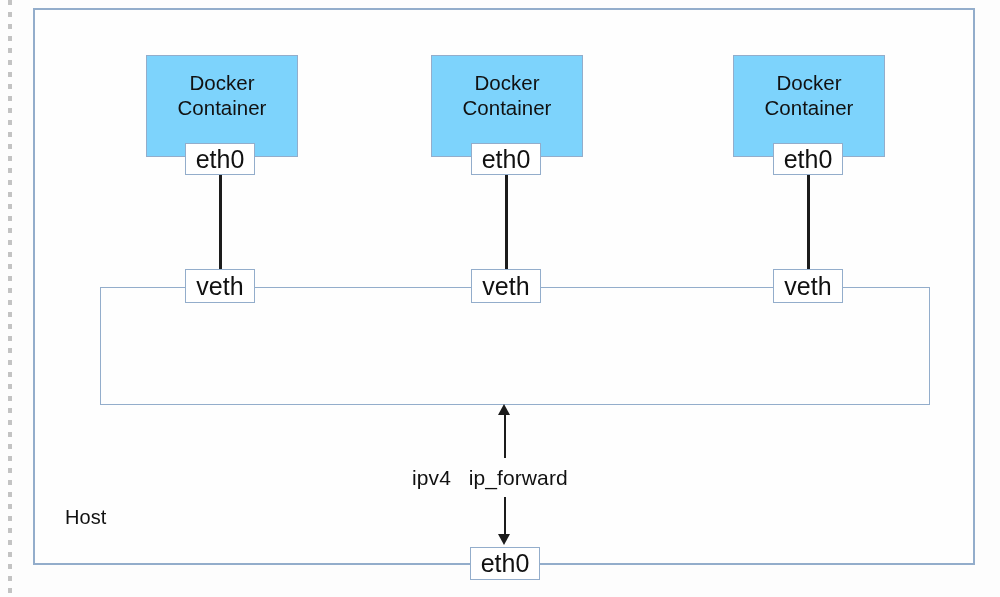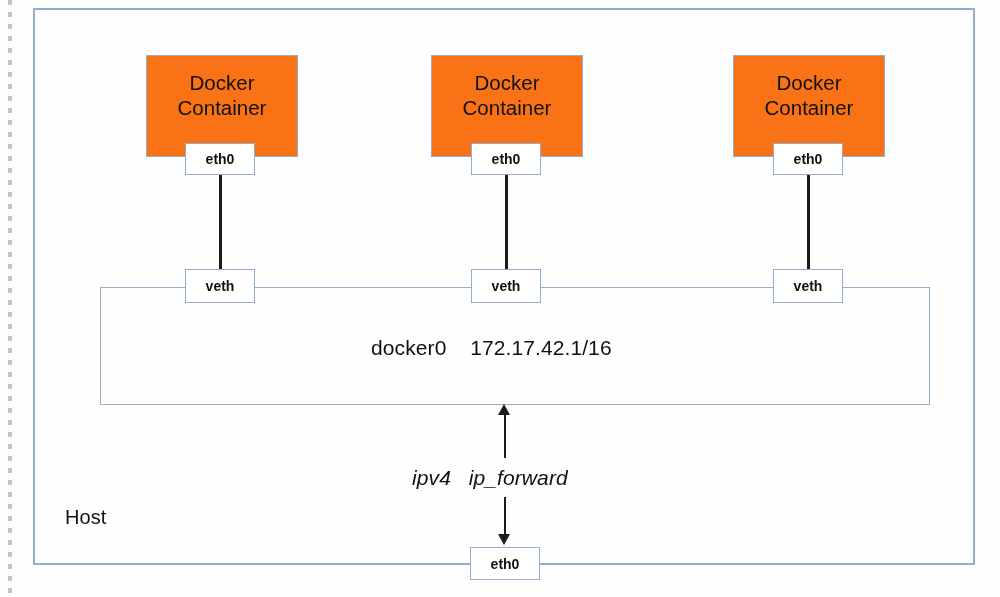--- a/index.html
+++ b/index.html
@@ -30,21 +30,21 @@
       to bottom,
       #c3c3c3 0px, #c3c3c3 5px,
       rgba(255,255,255,0) 5px, rgba(255,255,255,0) 12px
     );
   }
 
   
   .box {
     position: absolute;
     box-sizing: border-box;
-    background: #f97316;
+    background: #7dd3fc;
     border: 1.6px solid #93adcb;
   }
   .host-box {
     border: 2px solid #93adcb;
     background: #fefefe;
   }
   .container-box {
     border: 1.6px solid #93adcb;
   }
   .bridge-box {
@@ -72,33 +72,31 @@
     left: 0;
     right: 0;
     top: 14px;
     text-align: center;
     font-size: 20.5px;
     line-height: 25px;
     color: #111111;
     white-space: pre-line;
   }
   .iface-text {
-    font-size: 14px;
+    font-size: 25px;
     color: #111111;
     line-height: 1;
-    font-weight: bold;
   }
   .bridge-label {
     font-size: 21px;
     color: #111111;
   }
   .forward-label {
     font-size: 21px;
     color: #111111;
-    font-style: italic;
   }
   .host-label {
     font-size: 20px;
     color: #111111;
     text-align: center;
   }
 
   
   .vline {
     position: absolute;
@@ -135,21 +133,20 @@
 <div id="canvas">
 
   <div class="page-edge-dots"></div>
 
   <div class="box host-box" style="left:33px; top:8px; width:942px; height:557px;"></div>
 
   <div class="label host-label" style="left:65px; top:506px;">Host</div>
 
   <div class="box bridge-box" style="left:100px; top:287px; width:830px; height:118px;"></div>
 
-  <div class="label bridge-label" style="left:371px; top:336px;">docker0    172.17.42.1/16</div>
 
   <div class="box container-box" style="left:146px; top:55px; width:152px; height:102px;">
     <div class="container-title">Docker
 Container</div>
   </div>
 
   <div class="box iface-box" style="left:185px; top:143px; width:70px; height:32px;">
     <span class="iface-text">eth0</span>
   </div>
 

